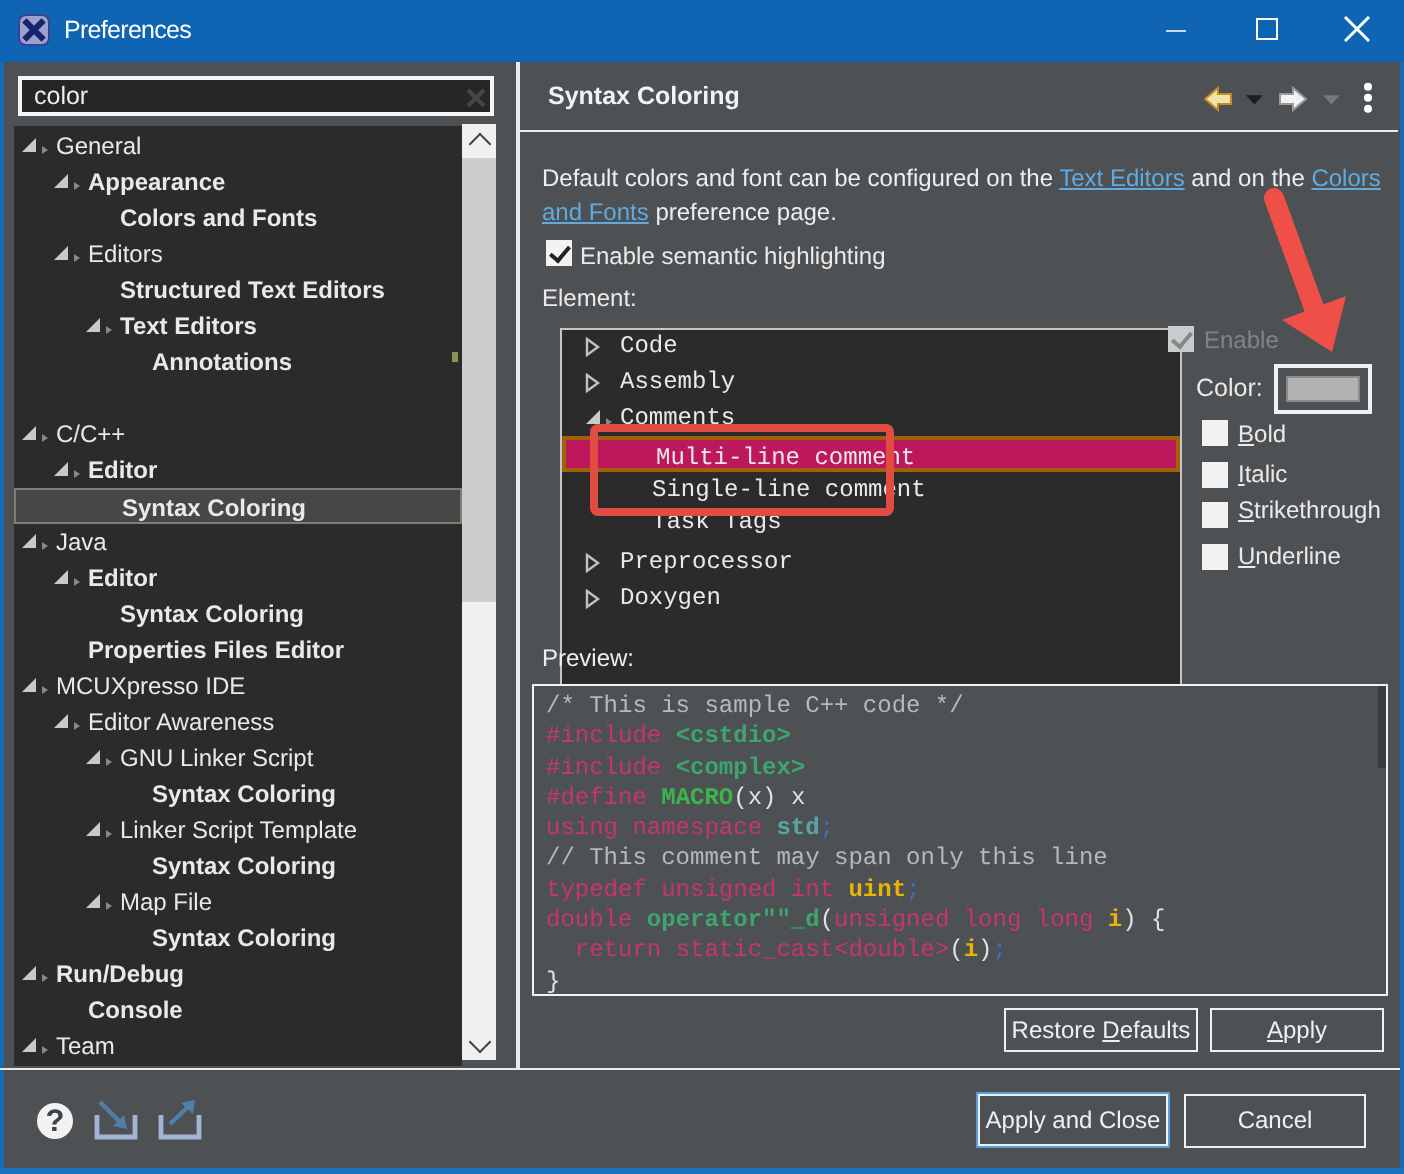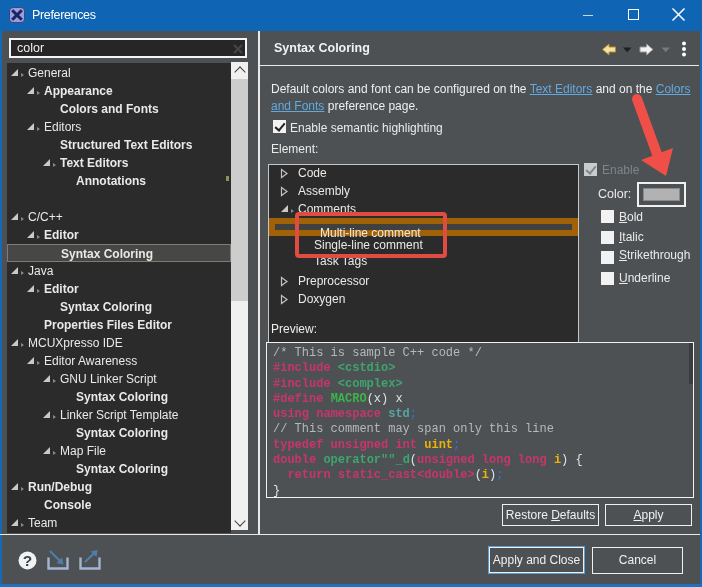--- a/index.html
+++ b/index.html
@@ -31,31 +31,31 @@
 #hdr-title{left:274px;top:41px;color:#f2f2f2;font-size:12.5px;font-weight:bold;}
 #botline{left:0px;top:533.5px;width:700px;height:1.5px;background:#e9e9e9;}
 
 #desc{left:271px;top:80.5px;width:425px;color:#eceef0;font-size:12px;line-height:17.5px;}
 #desc a{color:#62a9e0;text-decoration:underline;}
 
 .cb{position:absolute;width:13px;height:13px;background:#f2f2f2;}
 .check{position:absolute;width:4px;height:8px;border-right:2px solid #222;border-bottom:2px solid #222;transform:rotate(40deg);}
 .lbl{position:absolute;color:#eceae8;font-size:12px;white-space:nowrap;}
 
-#elist{left:268px;top:164px;width:311px;height:197px;background:#2b2b2b;border:1px solid #c6c6c6;box-sizing:border-box;}
+#elist{left:280px;top:164px;width:311px;height:197px;background:#2b2b2b;border:1px solid #c6c6c6;box-sizing:border-box;font-family:Liberation Mono, monospace;}
 .erow{position:absolute;left:0;width:309px;height:18px;line-height:18px;color:#ebe9e7;font-size:12px;white-space:nowrap;}
-.esel{background:#404040;border:6px solid #a16207;box-sizing:border-box;}
+.esel{background:#be185d;border:2px solid #a16207;box-sizing:border-box;}
 
 #redrect{left:295px;top:212px;width:152px;height:46px;border:4px solid #e04c42;border-radius:4px;box-sizing:border-box;}
 
 #en-lbl{color:#7e8489;}
 
 #pvbox{left:266px;top:342px;width:428px;height:156px;border:1.5px solid #f2f2f2;box-sizing:border-box;background:#4d5154;}
 #pv{left:273px;top:346px;font-family:"Liberation Mono",monospace;font-size:12px;line-height:15.3px;white-space:pre;}
-#pv .k{color:#c8356b;font-weight:bold;}
+#pv .k{color:#c8356b;font-weight:normal;}
 #pv .g{color:#3da56d;font-weight:bold;}
 #pv .gb{color:#3cb44b;font-weight:bold;}
 #pv .t{color:#57a5a5;font-weight:bold;}
 #pv .bl{color:#eab308;font-weight:bold;}
 #pv .sc{color:#3a6ed0;}
 #pv .c{color:#b5b9bb;}
 #pv .w{color:#dde3e8;}
 
 .btn{position:absolute;border:1.5px solid #f0f0f0;box-sizing:border-box;color:#f0f0f0;font-size:12px;text-align:center;}
 </style>

